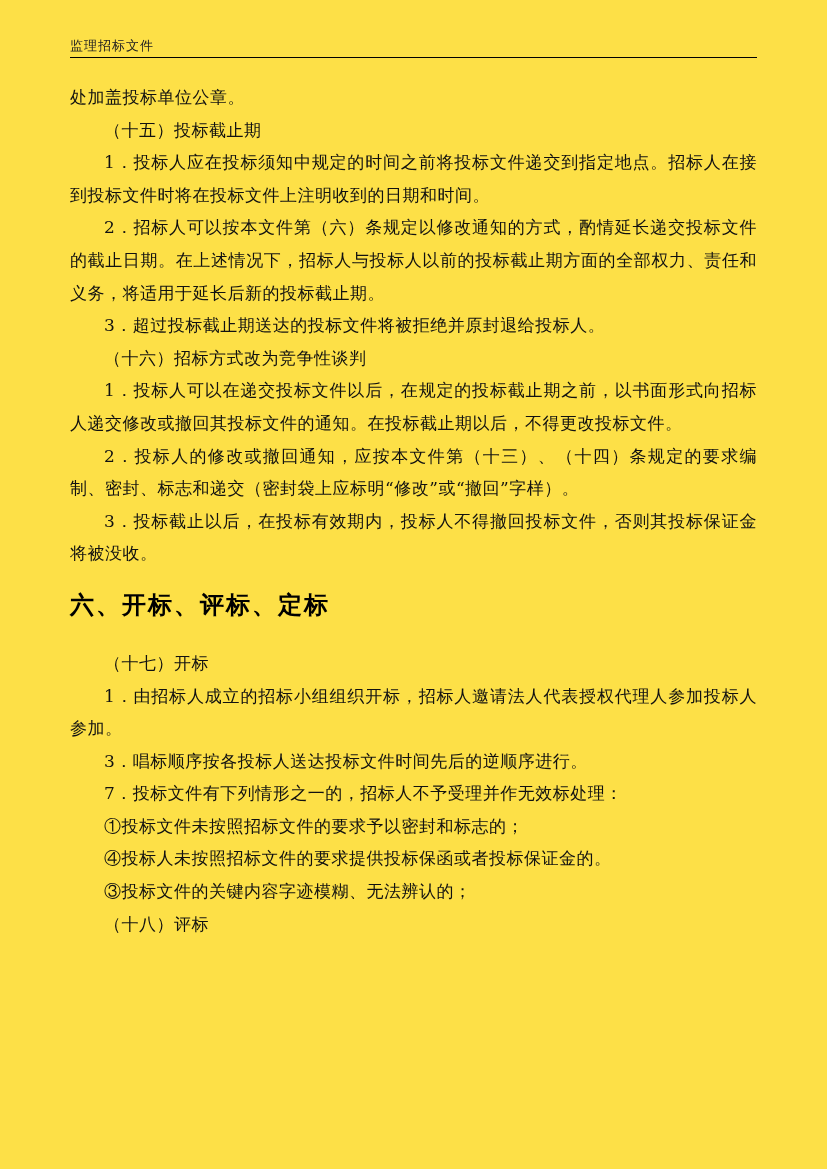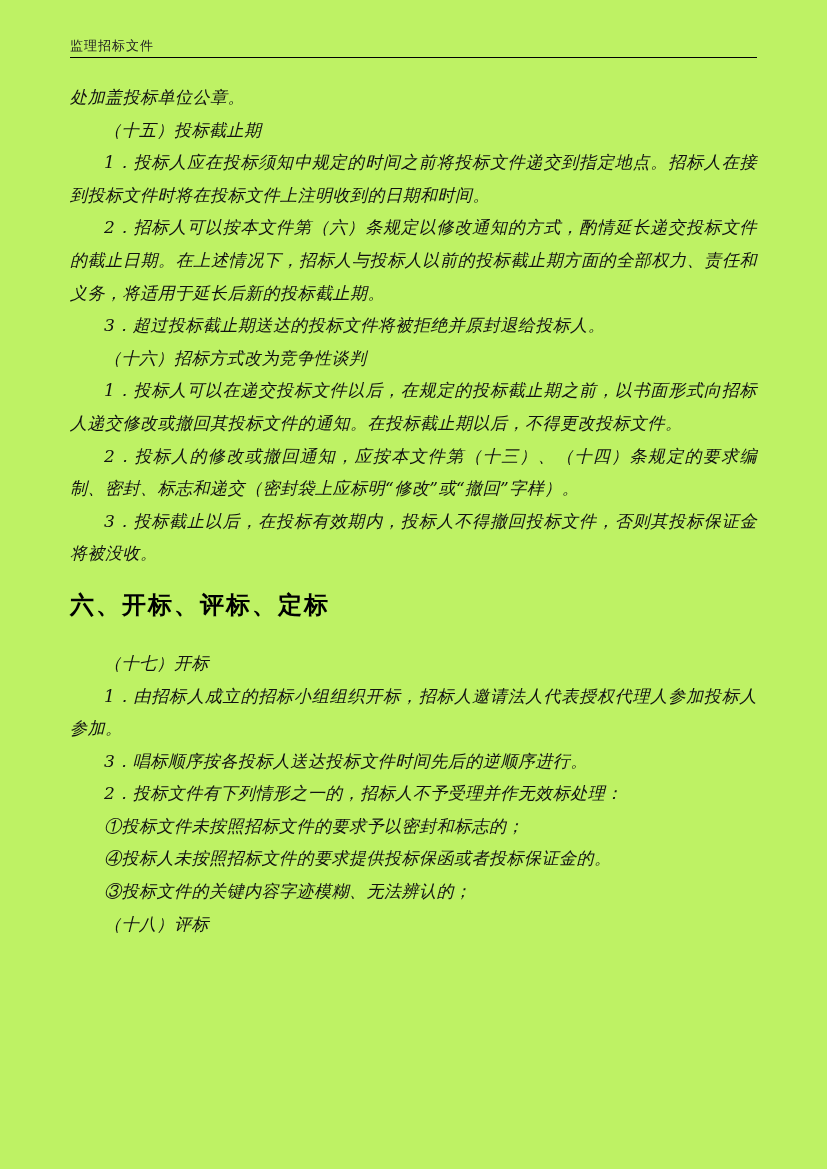--- a/index.html
+++ b/index.html
@@ -4,21 +4,21 @@
 <style>
   html, body {
     margin: 0;
     padding: 0;
     background: #ffffff;
   }
   .page {
     position: relative;
     width: 827px;
     height: 1169px;
-    background: #bef264;
+    background: #fde047;
     color: #111111;
     font-family: "DejaVu Serif", "Liberation Serif", serif;
     overflow: hidden;
     box-sizing: border-box;
     padding: 38px 70px 6px 70px;
   }
   .doc-header {
     font-size: 13px;
     line-height: 16px;
     letter-spacing: 1px;
@@ -29,21 +29,20 @@
   .doc-body {
     margin-top: 23px;
     font-size: 17px;
     line-height: 32.6px;
     text-align: justify;
     letter-spacing: 0.5px;
   }
   .doc-body p {
     margin: 0;
     text-indent: 2em;
-    font-style: italic;
   }
   .doc-body p.no-indent {
     text-indent: 0;
   }
   h1.chapter-heading {
     font-size: 24px;
     line-height: 36px;
     font-weight: bold;
     text-align: left;
     text-indent: 0;
@@ -78,21 +77,21 @@
     <p>（十六）招标方式改为竞争性谈判</p>
     <p>1．投标人可以在递交投标文件以后，在规定的投标截止期之前，以书面形式向招标人递交修改或撤回其投标文件的通知。在投标截止期以后，不得更改投标文件。</p>
     <p>2．投标人的修改或撤回通知，应按本文件第（十三）、（十四）条规定的要求编制、密封、标志和递交（密封袋上应标明“修改”或“撤回”字样）。</p>
     <p>3．投标截止以后，在投标有效期内，投标人不得撤回投标文件，否则其投标保证金将被没收。</p>
 
     <h1 class="chapter-heading">六、开标、评标、定标</h1>
 
     <p>（十七）开标</p>
     <p>1．由招标人成立的招标小组组织开标，招标人邀请法人代表授权代理人参加投标人参加。</p>
     <p>3．唱标顺序按各投标人送达投标文件时间先后的逆顺序进行。</p>
-    <p>2．投标文件有下列情形之一的，招标人不予受理并作无效标处理：</p>
+    <p>7．投标文件有下列情形之一的，招标人不予受理并作无效标处理：</p>
     <p>①投标文件未按照招标文件的要求予以密封和标志的；</p>
     <p>④投标人未按照招标文件的要求提供投标保函或者投标保证金的。</p>
     <p>③投标文件的关键内容字迹模糊、无法辨认的；</p>
 
     <p>（十八）评标</p>
 
   </div>
 </div>
 
 </body></html>

